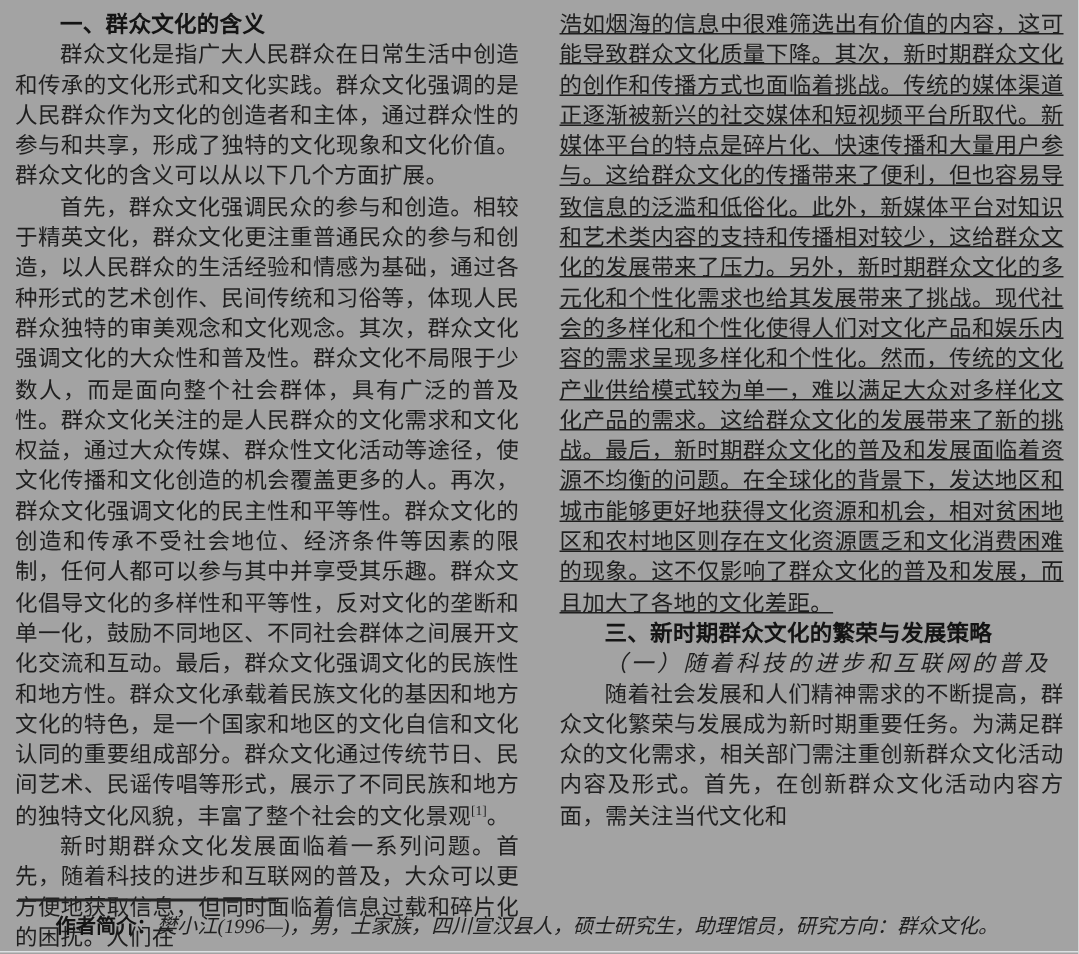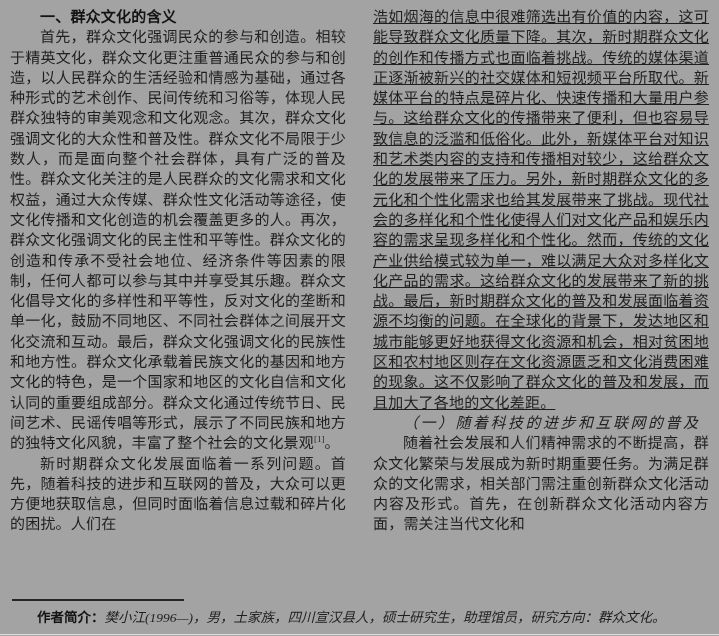--- a/index.html
+++ b/index.html
@@ -93,25 +93,27 @@
   }
 </style>
 </head>
 <body>
 
 <div class="page">
 
   <div class="columns">
     <div class="col" id="col-left">
         <p class="heading">一、群众文化的含义</p>
+        <p>群众文化是指广大人民群众在日常生活中创造和传承的文化形式和文化实践。群众文化强调的是人民群众作为文化的创造者和主体，通过群众性的参与和共享，形成了独特的文化现象和文化价值。群众文化的含义可以从以下几个方面扩展。</p>
         <p>首先，群众文化强调民众的参与和创造。相较于精英文化，群众文化更注重普通民众的参与和创造，以人民群众的生活经验和情感为基础，通过各种形式的艺术创作、民间传统和习俗等，体现人民群众独特的审美观念和文化观念。其次，群众文化强调文化的大众性和普及性。群众文化不局限于少数人，而是面向整个社会群体，具有广泛的普及性。群众文化关注的是人民群众的文化需求和文化权益，通过大众传媒、群众性文化活动等途径，使文化传播和文化创造的机会覆盖更多的人。再次，群众文化强调文化的民主性和平等性。群众文化的创造和传承不受社会地位、经济条件等因素的限制，任何人都可以参与其中并享受其乐趣。群众文化倡导文化的多样性和平等性，反对文化的垄断和单一化，鼓励不同地区、不同社会群体之间展开文化交流和互动。最后，群众文化强调文化的民族性和地方性。群众文化承载着民族文化的基因和地方文化的特色，是一个国家和地区的文化自信和文化认同的重要组成部分。群众文化通过传统节日、民间艺术、民谣传唱等形式，展示了不同民族和地方的独特文化风貌，丰富了整个社会的文化景观<sup class="fnref">[1]</sup>。</p>
         <p>新时期群众文化发展面临着一系列问题。首先，随着科技的进步和互联网的普及，大众可以更方便地获取信息，但同时面临着信息过载和碎片化的困扰。人们在</p>
       </div>
     <div class="col" id="col-right">
         <p class="continuation">浩如烟海的信息中很难筛选出有价值的内容，这可能导致群众文化质量下降。其次，新时期群众文化的创作和传播方式也面临着挑战。传统的媒体渠道正逐渐被新兴的社交媒体和短视频平台所取代。新媒体平台的特点是碎片化、快速传播和大量用户参与。这给群众文化的传播带来了便利，但也容易导致信息的泛滥和低俗化。此外，新媒体平台对知识和艺术类内容的支持和传播相对较少，这给群众文化的发展带来了压力。另外，新时期群众文化的多元化和个性化需求也给其发展带来了挑战。现代社会的多样化和个性化使得人们对文化产品和娱乐内容的需求呈现多样化和个性化。然而，传统的文化产业供给模式较为单一，难以满足大众对多样化文化产品的需求。这给群众文化的发展带来了新的挑战。最后，新时期群众文化的普及和发展面临着资源不均衡的问题。在全球化的背景下，发达地区和城市能够更好地获得文化资源和机会，相对贫困地区和农村地区则存在文化资源匮乏和文化消费困难的现象。这不仅影响了群众文化的普及和发展，而且加大了各地的文化差距。</p>
+        <p class="heading">三、新时期群众文化的繁荣与发展策略</p>
         <p class="kai">（一）随着科技的进步和互联网的普及</p>
         <p>随着社会发展和人们精神需求的不断提高，群众文化繁荣与发展成为新时期重要任务。为满足群众的文化需求，相关部门需注重创新群众文化活动内容及形式。首先，在创新群众文化活动内容方面，需关注当代文化和</p>
       </div>
   </div>
 
   <div class="footnote">
     <div class="footnote-rule"></div>
     <p class="footnote-text">
       <span class="footnote-label">作者简介：</span><span class="footnote-bio">樊小江(1996—)，男，土家族，四川宣汉县人，硕士研究生，助理馆员，研究方向：群众文化。</span>
     </p>

